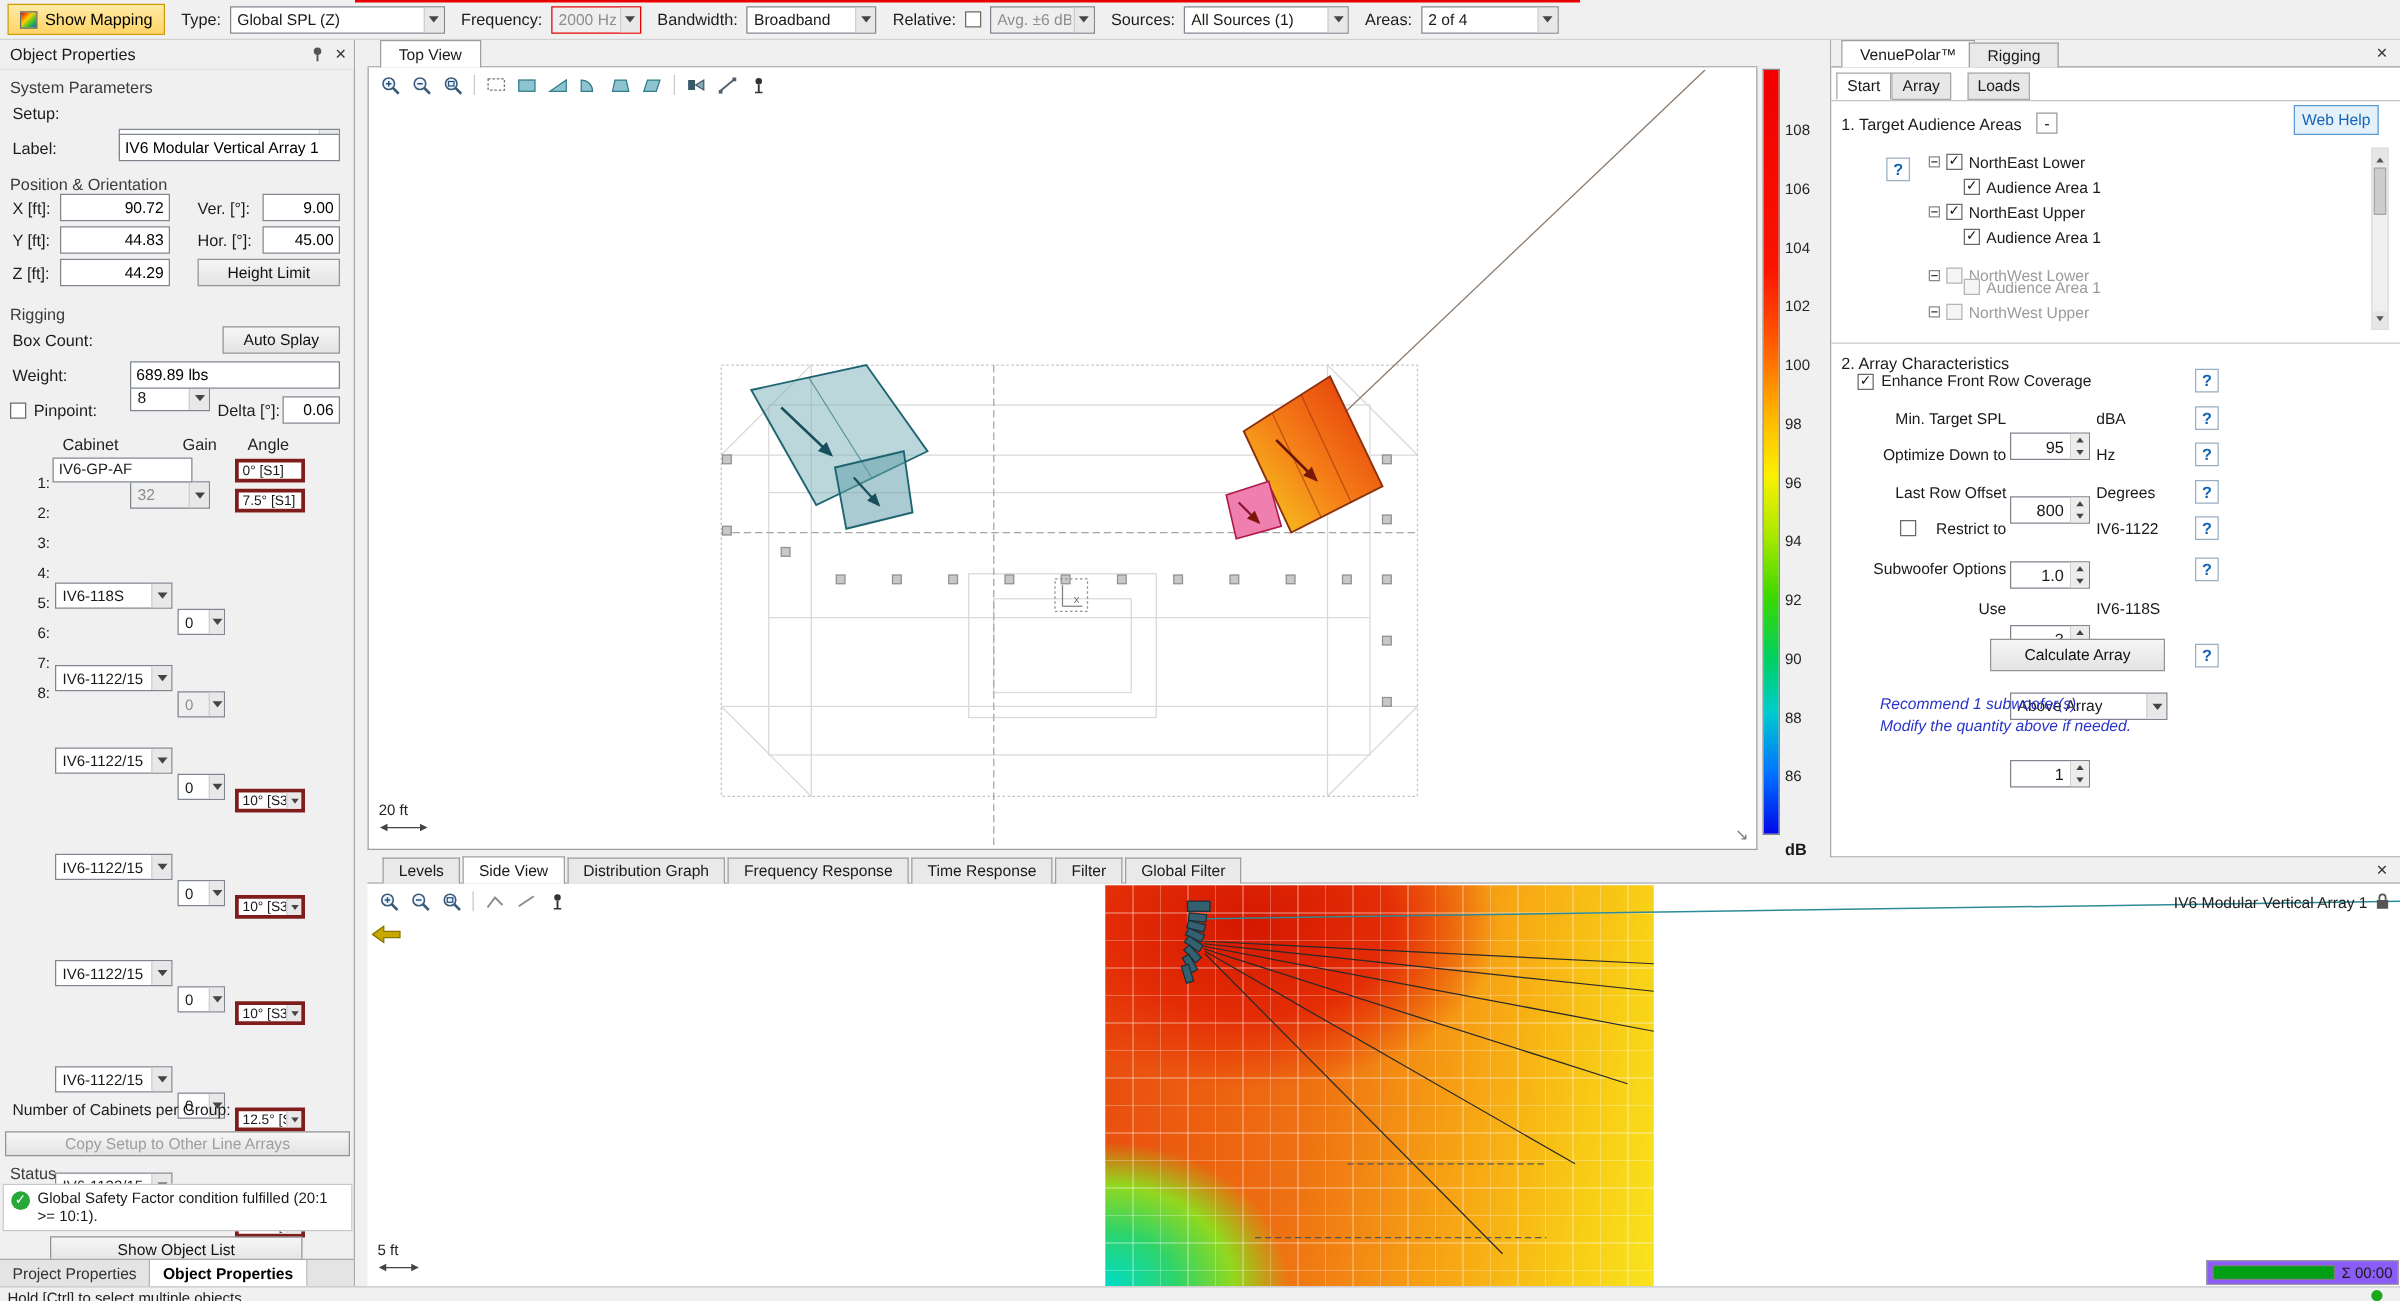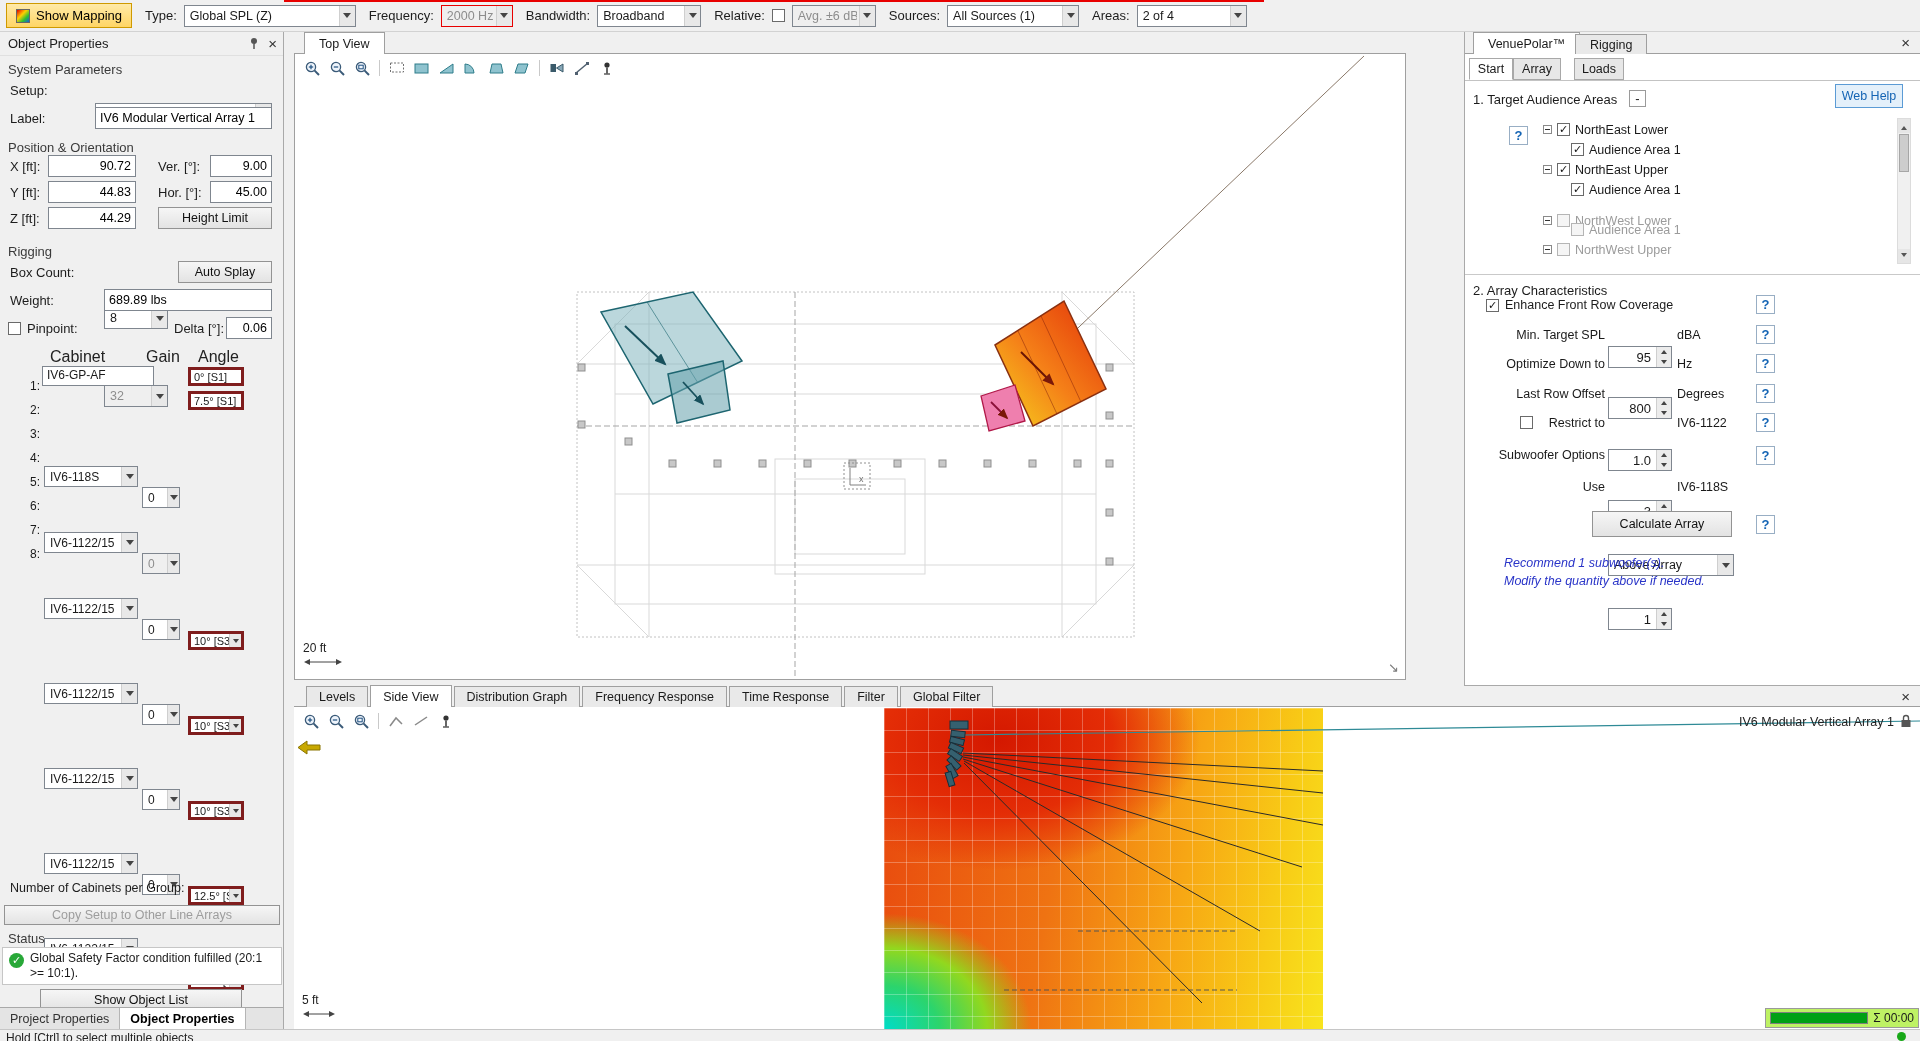--- a/index.html
+++ b/index.html
@@ -41,21 +41,21 @@
 .lp-title-icons{display:flex;align-items:center;gap:8px}
 .hdrfield{background:#fff;border:1px solid #7f868f;height:20px;font-size:12px;padding:1px 4px}
 .rownum{font-size:12px;text-align:right;display:block}
 .ccombo{height:21px;font-size:12px}
 .gcombo{height:21px;font-size:12px;padding-right:14px}
 .gcombo .dd{width:12px}
 .angle{background:#fff;border:3px solid #7f1d1d;height:19px;font-size:11px;padding:1px 3px;white-space:nowrap;overflow:hidden;display:flex;align-items:center}
 .angle.withdd{padding-right:26px;position:relative}
 .angle.withdd .dd{position:absolute;right:0;top:0;bottom:0;width:12px;background:#e8e8e8;border-left:1px solid #cfcfcf;display:flex;align-items:center;justify-content:center}
 .angle.withdd .dd::before{content:"";border:3px solid transparent;border-top:4px solid #444;margin-top:3px}
-.thead{font-size:16px;color:#222}
+.thead{font-size:13px;color:#222}
 #status-box{background:#fff;border:1px solid #c6c6c6;display:flex;gap:6px;padding:3px 4px 3px 6px;font-size:12px;line-height:1.25}
 .okdot{width:15px;height:15px;border-radius:50%;background:#28a838;color:#fff;font-size:11px;display:flex;align-items:center;justify-content:center;flex:none;margin-top:2px}
 .lp-tabs{position:absolute;left:0;top:975px;width:100%;height:22px;border-top:1px solid #a9a9a9;display:flex;background:#e4e4e4}
 .lp-tab{padding:2px 10px;font-size:12.5px;border-right:1px solid #b5b5b5;display:flex;align-items:center;color:#333}
 .lp-tab.active{background:#fff;font-weight:bold;color:#000}
 
 #topview{position:absolute;left:294px;top:32px;width:1112px;height:648px}
 .tabbar{height:22px;background:#f0f0f0;border-bottom:1px solid #9f9f9f;position:relative}
 .vtab{position:absolute;height:22px;background:#fff;border:1px solid #9f9f9f;border-bottom:none;display:flex;align-items:center;padding:0 14px;font-size:12.5px;z-index:2}
 #tv-canvas{position:relative;width:1112px;height:626px;background:#fff;border:1px solid #9f9f9f;border-top:none;overflow:hidden}
@@ -103,21 +103,21 @@
 background-image:
  repeating-linear-gradient(to right,rgba(255,255,255,.28) 0 1px,rgba(255,255,255,0) 1px 22px),
  repeating-linear-gradient(to bottom,rgba(255,255,255,.28) 0 1px,rgba(255,255,255,0) 1px 22px),
  radial-gradient(ellipse 62% 55% at 26% 10%,#d41800 0%,#e42d06 42%,rgba(232,60,10,0) 74%),
  radial-gradient(ellipse 42% 45% at 0% 100%,#00dcc8 0%,#2cd46c 30%,#92d81e 56%,rgba(150,216,30,0) 80%),
  linear-gradient(100deg,#e8480e 0%,#ef7312 40%,#f7a614 66%,#f8cc16 86%,#f8e41e 100%)}
 #sv-overlay{position:absolute;left:0;top:0;z-index:2}
 #sv-label{position:absolute;right:26px;top:8px;font-size:12.5px;color:#222;z-index:3}
 #sv-lock{position:absolute;right:8px;top:7px;z-index:3}
 #sv-scale{position:absolute;left:8px;bottom:8px;font-size:12px;color:#222;z-index:3}
-#progress{position:absolute;right:1px;bottom:1px;background:#bef264;border:1px solid #9a9a9a;display:flex;align-items:center;gap:5px;padding:2px 4px;z-index:4}
+#progress{position:absolute;right:1px;bottom:1px;background:#8b5cf6;border:1px solid #9a9a9a;display:flex;align-items:center;gap:5px;padding:2px 4px;z-index:4}
 #pbar{width:98px;height:12px;border:1px solid #7f7f7f;background:#fff}
 #pfill{width:100%;height:100%;background:#00a014}
 #ptime{font-size:12px;white-space:nowrap}
 
 #statusbar{position:absolute;left:0;top:1029px;width:1920px;height:12px;background:#f0f0f0;border-top:1px solid #c6c6c6;overflow:hidden}
 #sb-hint{position:absolute;left:6px;top:1px;font-size:12px;color:#222}
 #sb-dot{position:absolute;right:14px;top:2px;width:9px;height:9px;border-radius:50%;background:#18a818}
 .ylwarrow{position:absolute;left:3px;top:33px;z-index:3}
 </style>
 </head>
@@ -499,20 +499,36 @@
         <svg width="40" height="8">
             <line x1="4" y1="4" x2="36" y2="4" stroke="#444"></line>
             <path d="M1,4 L7,1 L7,7 z" fill="#444"></path>
             <path d="M39,4 L33,1 L33,7 z" fill="#444"></path>
           </svg>
       </div>
       <span class="corner">↘</span>
     </div>
   </div>
 
+  <div id="colorbar">
+    <div id="cb-strip"></div>
+    <span class="cbtick" style="top:65px">108</span>
+    <span class="cbtick" style="top:112px">106</span>
+    <span class="cbtick" style="top:159px">104</span>
+    <span class="cbtick" style="top:206px">102</span>
+    <span class="cbtick" style="top:253px">100</span>
+    <span class="cbtick" style="top:300px">98</span>
+    <span class="cbtick" style="top:347px">96</span>
+    <span class="cbtick" style="top:394px">94</span>
+    <span class="cbtick" style="top:441px">92</span>
+    <span class="cbtick" style="top:488px">90</span>
+    <span class="cbtick" style="top:535px">88</span>
+    <span class="cbtick" style="top:582px">86</span>
+    <span id="cb-unit">dB</span>
+  </div>
 
   <div id="right-panel">
     <div id="rp-tabbar">
       <div class="vtab" style="left:8px;top:0">VenuePolar™</div>
       <div class="vtab" style="left:110px;top:2px;height:20px;background:#e9e9e9">Rigging</div>
       <span class="xglyph abs" style="right:10px;top:3px">×</span>
     </div>
     <div class="subtab active" style="left:4px;width:44px">Start</div>
     <div class="subtab" style="left:48px;width:48px">Array</div>
     <div class="subtab" style="left:109px;width:50px">Loads</div>

